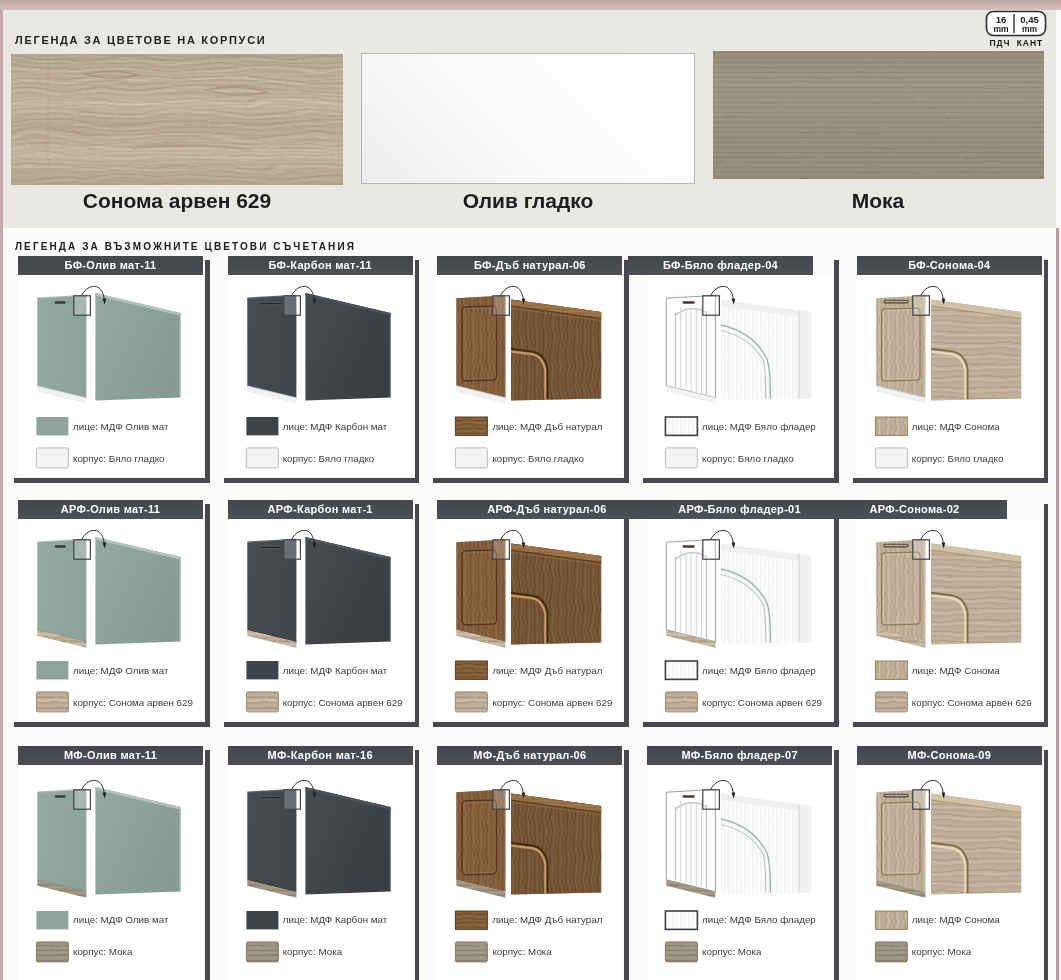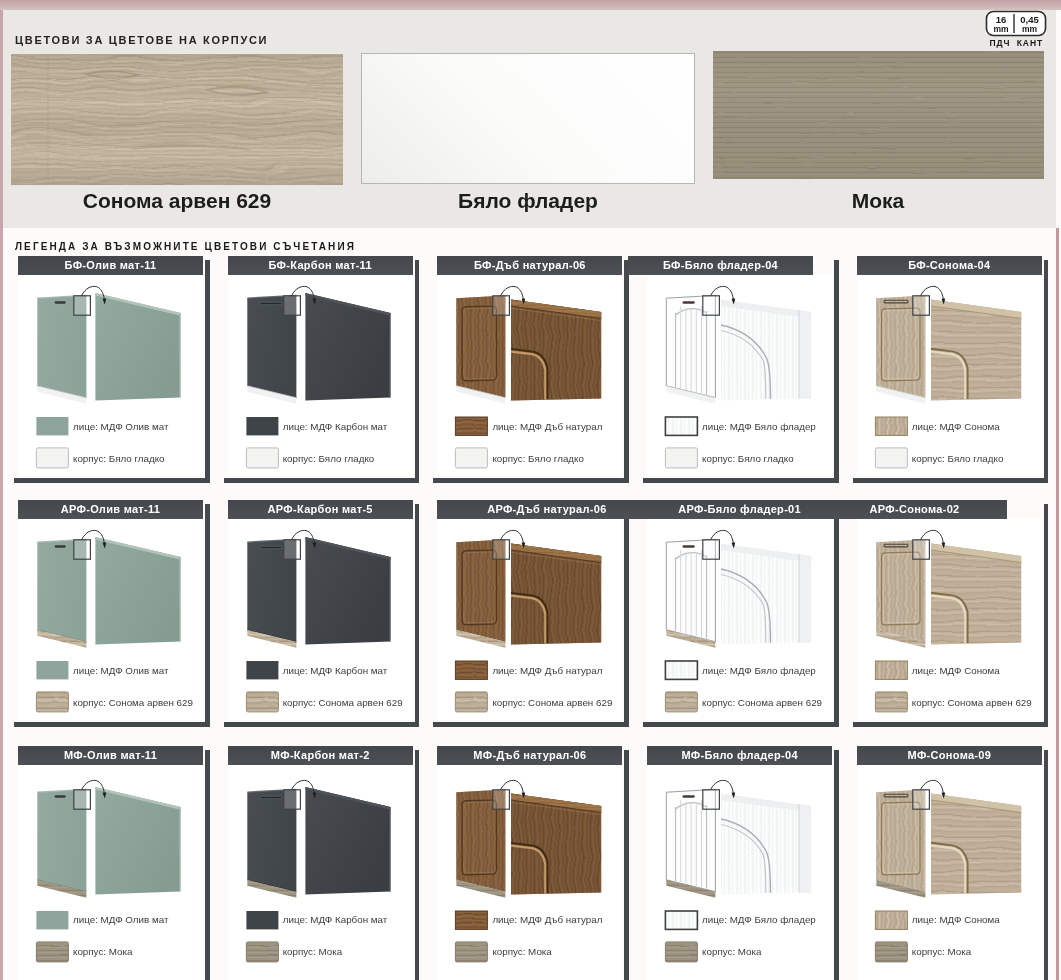--- a/index.html
+++ b/index.html
@@ -116,40 +116,40 @@
       </clipPath>
 <clipPath id="cpPL">
         <polygon points="19.3,110.8 68.4,122.7 68.4,128.7 19.3,116.8"></polygon>
       </clipPath>
 </defs>
   </svg>
 <div class="abs" style="left:0;top:0;width:1061px;height:10px;background:linear-gradient(180deg,#c3a3a4 0%,#ccb0b0 55%,#d6c1c1 100%)"></div>
 <div class="abs" style="left:0;top:10px;width:1056px;height:218px;background:#eae8e5"></div>
 <div class="abs" style="left:0;top:10px;width:2.5px;height:970px;background:#c39da3;opacity:.9"></div>
 <div class="abs" style="left:1056px;top:228px;width:3px;height:752px;background:#c08c90;opacity:.9"></div>
-<div class="abs" style="left:15px;top:34px;font-size:11px;font-weight:bold;color:#222;letter-spacing:1.7px">ЦВЕТОВИ ЗА ЦВЕТОВЕ НА КОРПУСИ</div>
+<div class="abs" style="left:15px;top:34px;font-size:11px;font-weight:bold;color:#222;letter-spacing:1.7px">ЛЕГЕНДА ЗА ЦВЕТОВЕ НА КОРПУСИ</div>
 <div class="abs" style="left:15px;top:240.5px;font-size:10px;font-weight:bold;color:#1a1a1a;letter-spacing:2.1px">ЛЕГЕНДА ЗА ВЪЗМОЖНИТЕ ЦВЕТОВИ СЪЧЕТАНИЯ</div>
 <svg class="abs" style="left:11px;top:54px" width="332" height="131">
 <rect x="-25" y="-25" width="382" height="181" fill="url(#pSonH)" filter="url(#dBig)"></rect>
 <rect x="0" y="0" width="332" height="131" fill="#c8bba6" opacity=".38"></rect>
 <rect x="0" y="0" width="332" height="131" fill="url(#gSonBand)"></rect>
 <rect x="-25" y="-25" width="382" height="181" fill="url(#pSonF)" filter="url(#dMed)" opacity=".35"></rect>
 <path d="M75,20 Q101,14 127,21 Q101,28 75,20 Z" fill="none" stroke="#8d7a5f" stroke-width="1.6" opacity=".45"></path>
 <path d="M196,36 Q226,29 256,38 Q226,45 196,36 Z" fill="none" stroke="#8d7a5f" stroke-width="1.8" opacity=".4"></path>
 <path d="M120,95 Q180,88 240,96" fill="none" stroke="#95815f" stroke-width="1.5" opacity=".3"></path>
     <path d="M37,0 L37,131" stroke="#8d7a5f" stroke-width="1" opacity=".18"></path>
 </svg>
 <div class="abs" style="left:361px;top:53px;width:334px;height:131px;background:linear-gradient(45deg,#ededeb 0%,#fbfbfa 45%,#ffffff 100%);border:1px solid #b5b5b5"></div>
 <svg class="abs" style="left:713px;top:51px" width="331" height="128">
 <rect x="-20" y="-20" width="371" height="168" fill="url(#pMokH)" filter="url(#dFine)"></rect>
 <rect x="0" y="0" width="331" height="128" fill="#9a9180" opacity=".3"></rect>
 <rect x="0" y="0" width="331" height="128" fill="url(#gMokBand)"></rect>
 </svg>
 <div class="abs" style="left:27px;top:189px;width:300px;text-align:center;font-size:21px;font-weight:bold;color:#1d1d1d">Сонома арвен 629</div>
-<div class="abs" style="left:378px;top:189px;width:300px;text-align:center;font-size:21px;font-weight:bold;color:#1d1d1d">Бяло фладер</div>
+<div class="abs" style="left:378px;top:189px;width:300px;text-align:center;font-size:21px;font-weight:bold;color:#1d1d1d">Олив гладко</div>
 <div class="abs" style="left:728px;top:189px;width:300px;text-align:center;font-size:21px;font-weight:bold;color:#1d1d1d">Мока</div>
 <svg class="abs" style="left:984px;top:9px" width="66" height="40">
 <rect x="2.5" y="2.5" width="59" height="24" rx="7" fill="#fff" stroke="#2b2b2b" stroke-width="1.6"></rect>
 <line x1="30" y1="5" x2="30" y2="24" stroke="#2b2b2b" stroke-width="1.4"></line>
 <text x="17" y="13.5" font-size="9.5" font-weight="bold" fill="#1a1a1a" text-anchor="middle" font-family="Liberation Sans">16</text>
 <text x="17" y="23" font-size="8.5" font-weight="bold" fill="#1a1a1a" text-anchor="middle" font-family="Liberation Sans">mm</text>
 <text x="45.5" y="13.5" font-size="9.5" font-weight="bold" fill="#1a1a1a" text-anchor="middle" font-family="Liberation Sans">0,45</text>
 <text x="45.5" y="23" font-size="8.5" font-weight="bold" fill="#1a1a1a" text-anchor="middle" font-family="Liberation Sans">mm</text>
 <text x="16" y="36.5" font-size="8.5" font-weight="bold" fill="#1a1a1a" text-anchor="middle" letter-spacing="1" font-family="Liberation Sans">ПДЧ</text>
 <text x="46" y="36.5" font-size="8.5" font-weight="bold" fill="#1a1a1a" text-anchor="middle" letter-spacing="1" font-family="Liberation Sans">КАНТ</text>
@@ -332,21 +332,21 @@
     <rect x="18.4" y="142" width="32" height="18.4" fill="#8ea49c"></rect>
     <g clip-path="url(#cpSw2)">
       <rect x="12" y="168" width="45" height="30" fill="url(#pSonH)" filter="url(#dSmall)"></rect>
     </g>
     <rect x="18.4" y="172.9" width="32" height="20" rx="1.5" fill="none" stroke="#9a8d72" stroke-width="1"></rect>
   </svg>
 <div class="leg" style="left:73.0px;top:664.6px">лице: МДФ Олив мат</div>
 <div class="leg" style="left:73.0px;top:696.6px">корпус: Сонома арвен 629</div>
 <div class="abs" style="left:223.7px;top:722.4px;width:195.5px;height:5px;background:#45494d"></div>
 <div class="abs" style="left:414.7px;top:504.4px;width:4.5px;height:223.0px;background:#45494d"></div>
-<div class="hdr" style="left:227.7px;top:500.4px;width:185.0px;height:19px">АРФ-Карбон мат-5</div>
+<div class="hdr" style="left:227.7px;top:500.4px;width:185.0px;height:19px">АРФ-Карбон мат-1</div>
 <div class="abs" style="left:227.7px;top:519.4px;width:185.0px;height:201.0px;background:#fff"></div>
 <svg class="abs" style="left:227.7px;top:519.4px" width="185" height="201">
     <polygon points="19.3,23.2 68.4,20.4 68.4,122.7 19.3,110.8" fill="url(#gCrbL)"></polygon>
     <path d="M19.3,23.2 L68.4,20.4" stroke="#585e63" stroke-width="1.4" opacity=".9"></path>
     <path d="M19.3,110.8 L68.4,122.7" stroke="#23272a" stroke-width="1"></path>
     <rect x="32.0" y="27.3" width="22.0" height="2.4" rx="1.1" fill="#24282c" stroke="#6a7076" stroke-width=".6"></rect>
     <g clip-path="url(#cpPL)">
       <rect x="10" y="105" width="70" height="30" fill="url(#pSonH)" filter="url(#dSmall)"></rect>
     </g>
     <polygon points="77.4,18.1 162.5,38.1 162.5,122.4 77.4,125.4" fill="url(#gCrbR)"></polygon>
@@ -502,21 +502,21 @@
     <path d="M84.5,23.8 L88.2,23.4 L86.8,29.6 Z" fill="#1d1d1d"></path>
     <rect x="18.4" y="142" width="32" height="18.4" fill="#8ea49c"></rect>
     <g clip-path="url(#cpSw2)">
       <rect x="12" y="168" width="45" height="30" fill="url(#pMokH)" filter="url(#dFine)"></rect>
     </g>
     <rect x="18.4" y="172.9" width="32" height="20" rx="1.5" fill="none" stroke="#857c6b" stroke-width="1"></rect>
   </svg>
 <div class="leg" style="left:73.0px;top:914.2px">лице: МДФ Олив мат</div>
 <div class="leg" style="left:73.0px;top:946.2px">корпус: Мока</div>
 <div class="abs" style="left:414.7px;top:750.0px;width:4.5px;height:230.0px;background:#45494d"></div>
-<div class="hdr" style="left:227.7px;top:746.0px;width:185.0px;height:19px">МФ-Карбон мат-2</div>
+<div class="hdr" style="left:227.7px;top:746.0px;width:185.0px;height:19px">МФ-Карбон мат-16</div>
 <div class="abs" style="left:227.7px;top:765.0px;width:185.0px;height:215.0px;background:#fff"></div>
 <svg class="abs" style="left:227.7px;top:769.0px" width="185" height="215">
     <polygon points="19.3,23.2 68.4,20.4 68.4,122.7 19.3,110.8" fill="url(#gCrbL)"></polygon>
     <path d="M19.3,23.2 L68.4,20.4" stroke="#585e63" stroke-width="1.4" opacity=".9"></path>
     <path d="M19.3,110.8 L68.4,122.7" stroke="#23272a" stroke-width="1"></path>
     <rect x="32.0" y="27.3" width="22.0" height="2.4" rx="1.1" fill="#24282c" stroke="#6a7076" stroke-width=".6"></rect>
     <g clip-path="url(#cpPL)">
       <rect x="10" y="105" width="70" height="30" fill="url(#pMokH)" filter="url(#dFine)"></rect>
     </g>
     <polygon points="77.4,18.1 162.5,38.1 162.5,122.4 77.4,125.4" fill="url(#gCrbR)"></polygon>
@@ -568,21 +568,21 @@
     </g>
     <rect x="18.4" y="142" width="32" height="18.4" fill="none" stroke="#5d4026" stroke-width="1"></rect>
     <g clip-path="url(#cpSw2)">
       <rect x="12" y="168" width="45" height="30" fill="url(#pMokH)" filter="url(#dFine)"></rect>
     </g>
     <rect x="18.4" y="172.9" width="32" height="20" rx="1.5" fill="none" stroke="#857c6b" stroke-width="1"></rect>
   </svg>
 <div class="leg" style="left:492.4px;top:914.2px">лице: МДФ Дъб натурал</div>
 <div class="leg" style="left:492.4px;top:946.2px">корпус: Мока</div>
 <div class="abs" style="left:834.1px;top:750.0px;width:4.5px;height:230.0px;background:#45494d"></div>
-<div class="hdr" style="left:647.1px;top:746.0px;width:185.0px;height:19px">МФ-Бяло фладер-04</div>
+<div class="hdr" style="left:647.1px;top:746.0px;width:185.0px;height:19px">МФ-Бяло фладер-07</div>
 <div class="abs" style="left:647.1px;top:765.0px;width:185.0px;height:215.0px;background:#fff"></div>
 <svg class="abs" style="left:647.1px;top:769.0px" width="185" height="215">
     <polygon points="19.3,23.2 68.4,20.4 68.4,122.7 19.3,110.8" fill="#fdfdfd" stroke="#9aa0a3" stroke-width="1"></polygon>
     <rect x="35.5" y="26.3" width="12.3" height="2.4" rx="1.1" fill="#4a3a35"></rect>
     <path d="M28.5,38 L28.5,112" stroke="#b9bfc3" stroke-width="1.2" fill="none"></path>
     <path d="M59.5,36 L59.5,119.5" stroke="#b9bfc3" stroke-width="1.2" fill="none"></path>
     <path d="M28.5,40 Q44,28.5 59.5,38" stroke="#b9bfc3" stroke-width="1.2" fill="none"></path>
     <path d="M33.7,31.3 L33.7,113.0" stroke="#d2d6d9" stroke-width="1" fill="none"></path>
     <path d="M38.9,32.9 L38.9,114.4" stroke="#d2d6d9" stroke-width="1" fill="none"></path>
     <path d="M44.1,34.5 L44.1,115.8" stroke="#d2d6d9" stroke-width="1" fill="none"></path>

